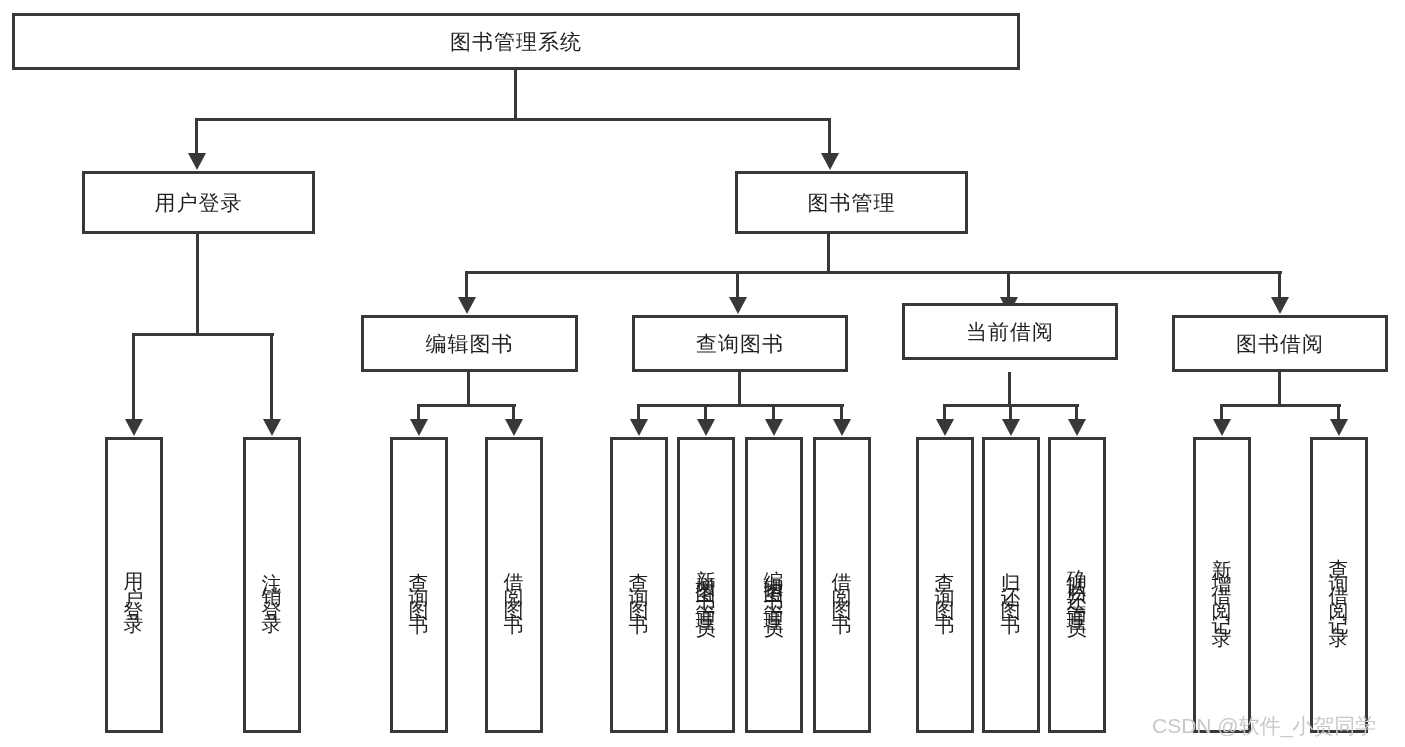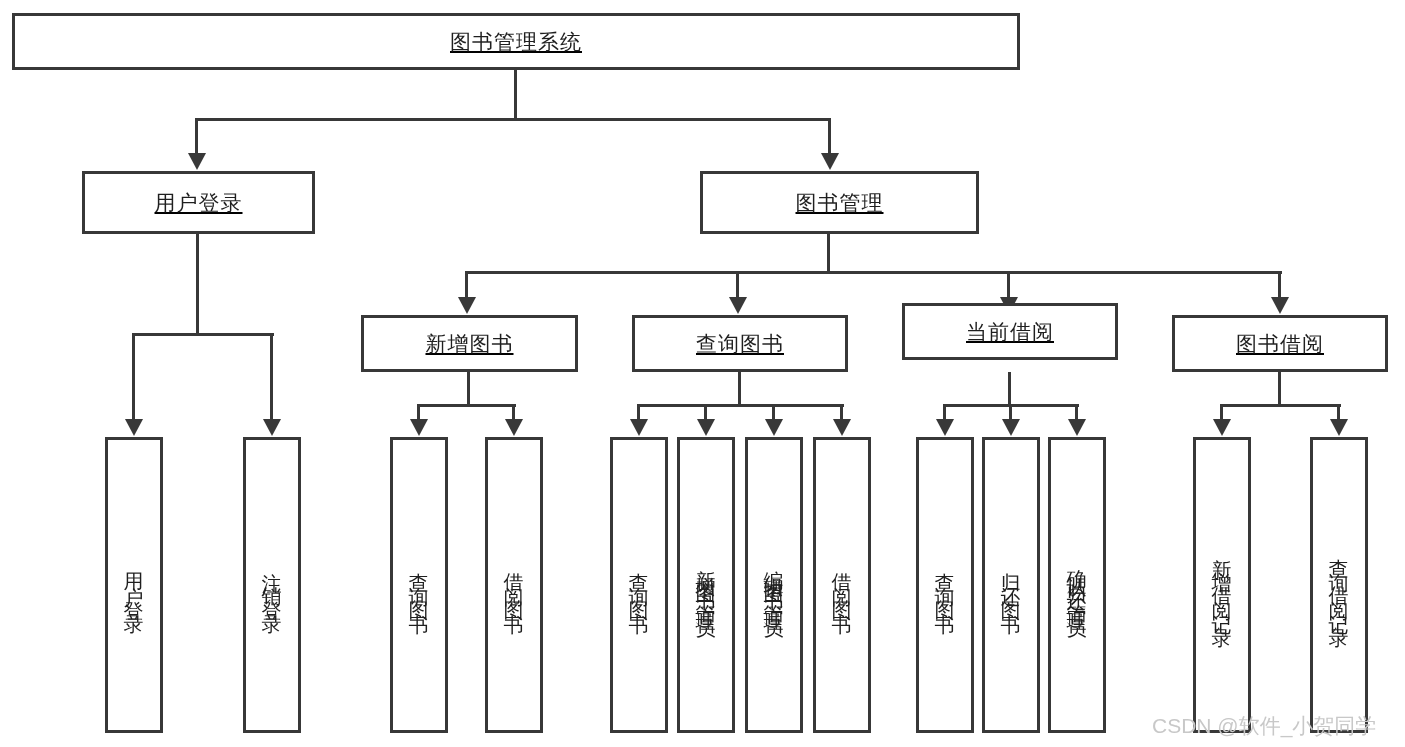--- a/index.html
+++ b/index.html
@@ -8,21 +8,21 @@
   }
   html,body{margin:0;padding:0;}
   body{background:#fff;font-family:"Liberation Sans", sans-serif;}
   #canvas{
     position:relative; width:1405px; height:747px;
     background:var(--c-bg); overflow:hidden;
   }
   .box{
     position:absolute; box-sizing:border-box;
     border:3px solid var(--c-border); background:#fff;
-    display:flex; align-items:center; justify-content:center;text-decoration:underline;
+    display:flex; align-items:center; justify-content:center;
   }
   .h-label{
     color:var(--c-text); font-size:21px; letter-spacing:1px; white-space:nowrap;
   }
   .leaf{
     position:absolute; top:437px; width:58px; height:296px;
     box-sizing:border-box; border:3px solid var(--c-border); background:#fff;
     display:flex; align-items:center; justify-content:center;
   }
   .v-label{
@@ -55,21 +55,21 @@
   <div class="vline" style="left:514px;top:70px;height:51px"></div>
   <div class="hline" style="left:195px;top:118px;width:636px"></div>
   <div class="vline" style="left:195px;top:118px;height:38px"></div>
   <div class="vline" style="left:828px;top:118px;height:38px"></div>
   <div class="arrow" style="left:188px;top:153px"></div>
   <div class="arrow" style="left:821px;top:153px"></div>
 
   <div class="box" style="left:82px;top:171px;width:233px;height:63px">
     <span class="h-label">用户登录</span>
   </div>
-  <div class="box" style="left:700px;top:171px;width:279px;height:63px">
+  <div class="box" style="left:735px;top:171px;width:233px;height:63px">
     <span class="h-label">图书管理</span>
   </div>
 
   <div class="vline" style="left:196px;top:234px;height:102px"></div>
   <div class="hline" style="left:132px;top:333px;width:142px"></div>
   <div class="vline" style="left:132px;top:333px;height:89px"></div>
   <div class="vline" style="left:270px;top:333px;height:89px"></div>
   <div class="arrow" style="left:125px;top:419px"></div>
   <div class="arrow" style="left:263px;top:419px"></div>
 
@@ -78,21 +78,21 @@
   <div class="vline" style="left:465px;top:271px;height:30px"></div>
   <div class="vline" style="left:736px;top:271px;height:30px"></div>
   <div class="vline" style="left:1007px;top:271px;height:30px"></div>
   <div class="vline" style="left:1278px;top:271px;height:30px"></div>
   <div class="arrow" style="left:458px;top:297px"></div>
   <div class="arrow" style="left:729px;top:297px"></div>
   <div class="arrow" style="left:1000px;top:297px"></div>
   <div class="arrow" style="left:1271px;top:297px"></div>
 
   <div class="box" style="left:361px;top:315px;width:217px;height:57px">
-    <span class="h-label">新增图书</span>
+    <span class="h-label">编辑图书</span>
   </div>
   <div class="box" style="left:632px;top:315px;width:216px;height:57px">
     <span class="h-label">查询图书</span>
   </div>
   <div class="box" style="left:902px;top:303px;width:216px;height:57px">
     <span class="h-label">当前借阅</span>
   </div>
   <div class="box" style="left:1172px;top:315px;width:216px;height:57px">
     <span class="h-label">图书借阅</span>
   </div>

